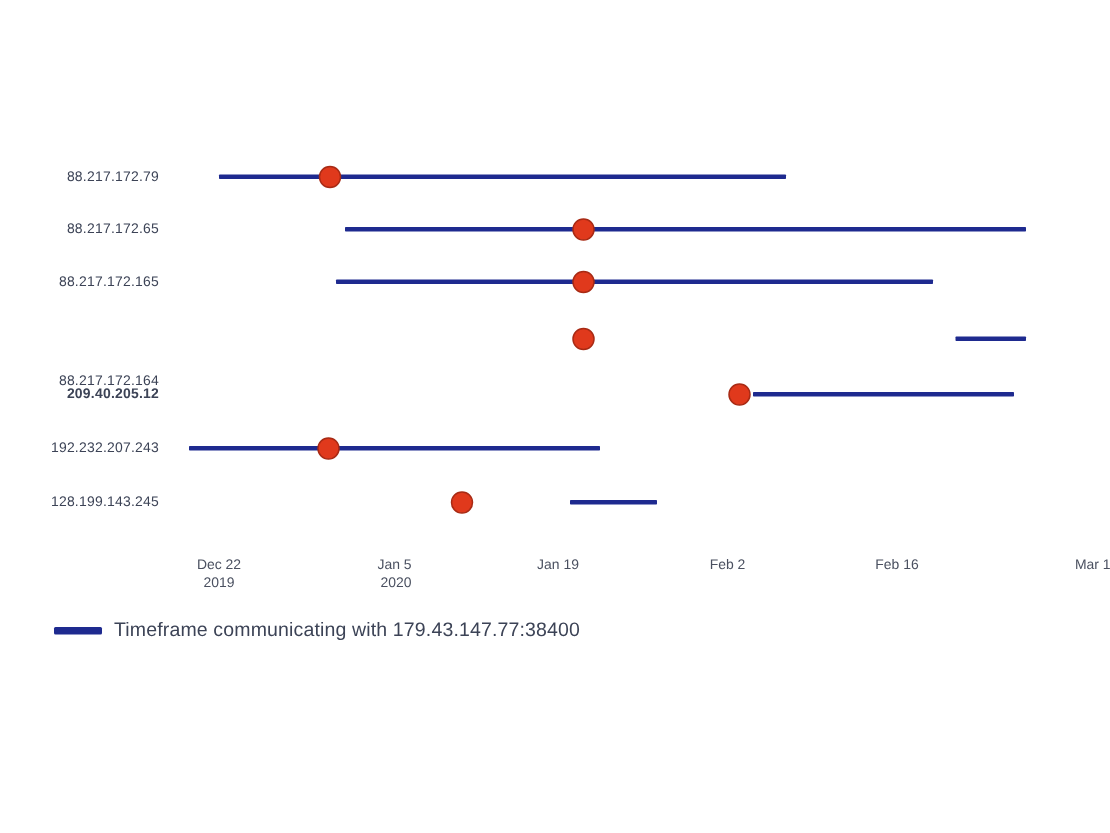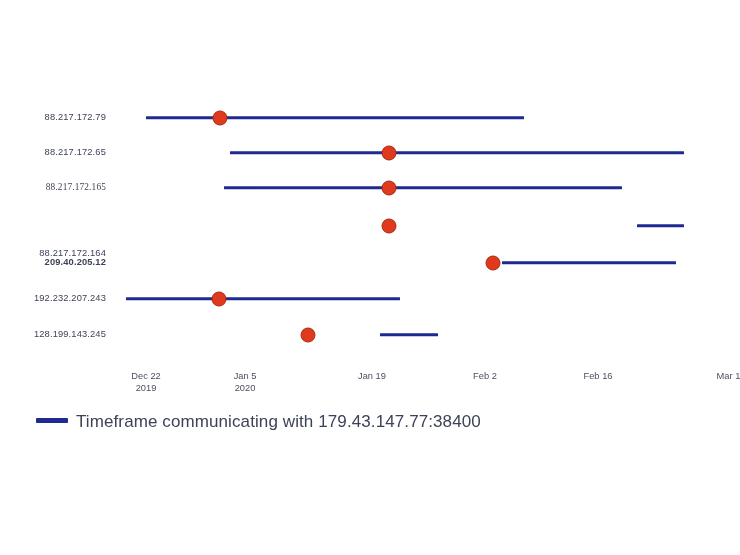--- a/index.html
+++ b/index.html
@@ -101,35 +101,35 @@
     height: 16px;
     border-radius: 50%;
     background: #e0391c;
     border: 1px solid #a82a14;
     box-sizing: border-box;
   }
   .legend-text {
     position: absolute;
     left: 40px;
     top: 2px;
-    font-size: 17px;
+    font-size: 13px;
     color: #3c4356;
     white-space: nowrap;
     letter-spacing: 0.1px;
   }
 </style>
 </head>
 <body>
 
 <div id="chart-root">
 
   <div id="y-axis">
       <div class="y-label" style="top: 118px;">88.217.172.79</div>
       <div class="y-label" style="top: 153px;">88.217.172.65</div>
-      <div class="y-label" style="top: 188px; font-family: Liberation Serif, serif;">88.217.172.165</div>
+      <div class="y-label" style="top: 188px;">88.217.172.165</div>
       <div class="y-label" style="top: 226px; margin-top: 28px;">88.217.172.164</div>
       <div class="y-label" style="top: 263px; font-weight: bold;">209.40.205.12</div>
       <div class="y-label" style="top: 299px;">192.232.207.243</div>
       <div class="y-label" style="top: 335px;">128.199.143.245</div>
     </div>
 
   <div id="plot-area">
       <div class="bar" style="left: 146px; width: 378px; top: 118px;"></div>
       <div class="marker" style="left: 220px; top: 118px;"></div>
       <div class="bar" style="left: 230px; width: 454px; top: 153px;"></div>
@@ -141,21 +141,21 @@
       <div class="bar" style="left: 502px; width: 174px; top: 263px;"></div>
       <div class="marker" style="left: 493px; top: 263px;"></div>
       <div class="bar" style="left: 126px; width: 274px; top: 299px;"></div>
       <div class="marker" style="left: 219px; top: 299px;"></div>
       <div class="bar" style="left: 380px; width: 58px; top: 335px;"></div>
       <div class="marker" style="left: 308px; top: 335px;"></div>
     </div>
 
   <div id="x-axis">
       <div class="x-tick" style="left: 146px;"><span>Dec 22</span><span class="yr">2019</span></div>
-      <div class="x-tick" style="left: 245px;"><span>Jan 5</span><span class="yr">2020</span></div>
+      <div class="x-tick" style="left: 263px; text-align: right;"><span>Jan 5</span><span class="yr">2020</span></div>
       <div class="x-tick" style="left: 372px;"><span>Jan 19</span></div>
       <div class="x-tick" style="left: 485px; text-align: center;"><span>Feb 2</span></div>
       <div class="x-tick" style="left: 598px;"><span>Feb 16</span></div>
       <div class="x-tick" style="left: 711px; padding-left: 35px;"><span>Mar 1</span></div>
     </div>
 
   <div id="legend">
     <div class="legend-row">
       <span class="legend-swatch-line"></span>
       <span class="legend-text">Timeframe communicating with 179.43.147.77:38400</span>

